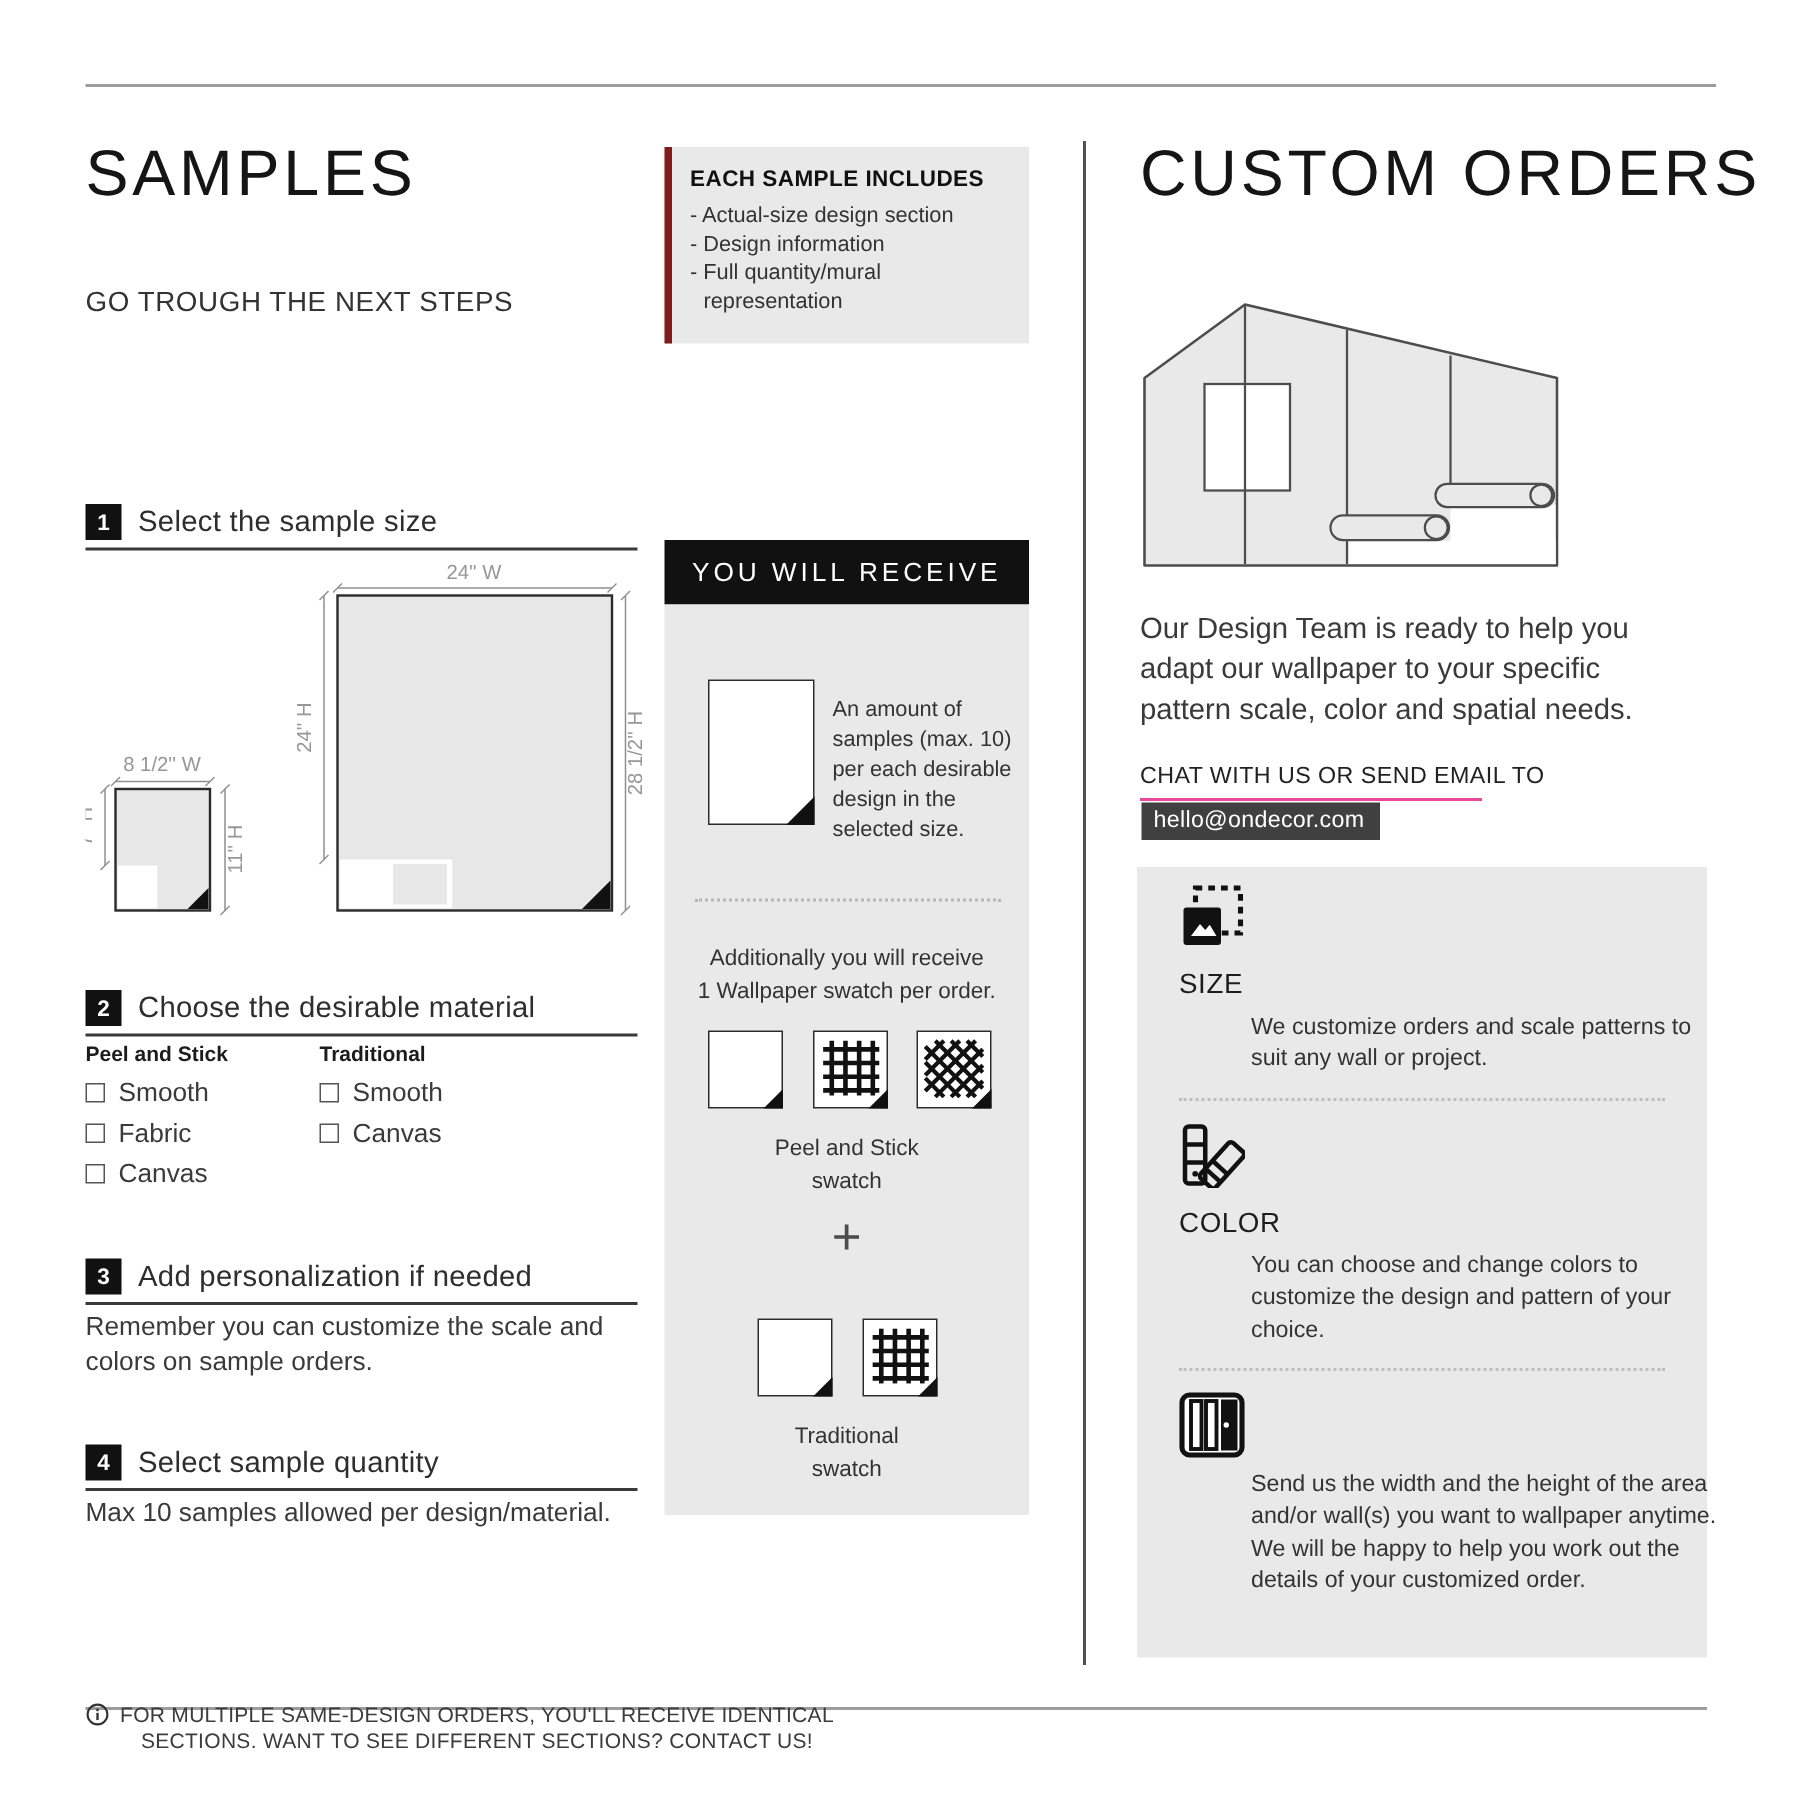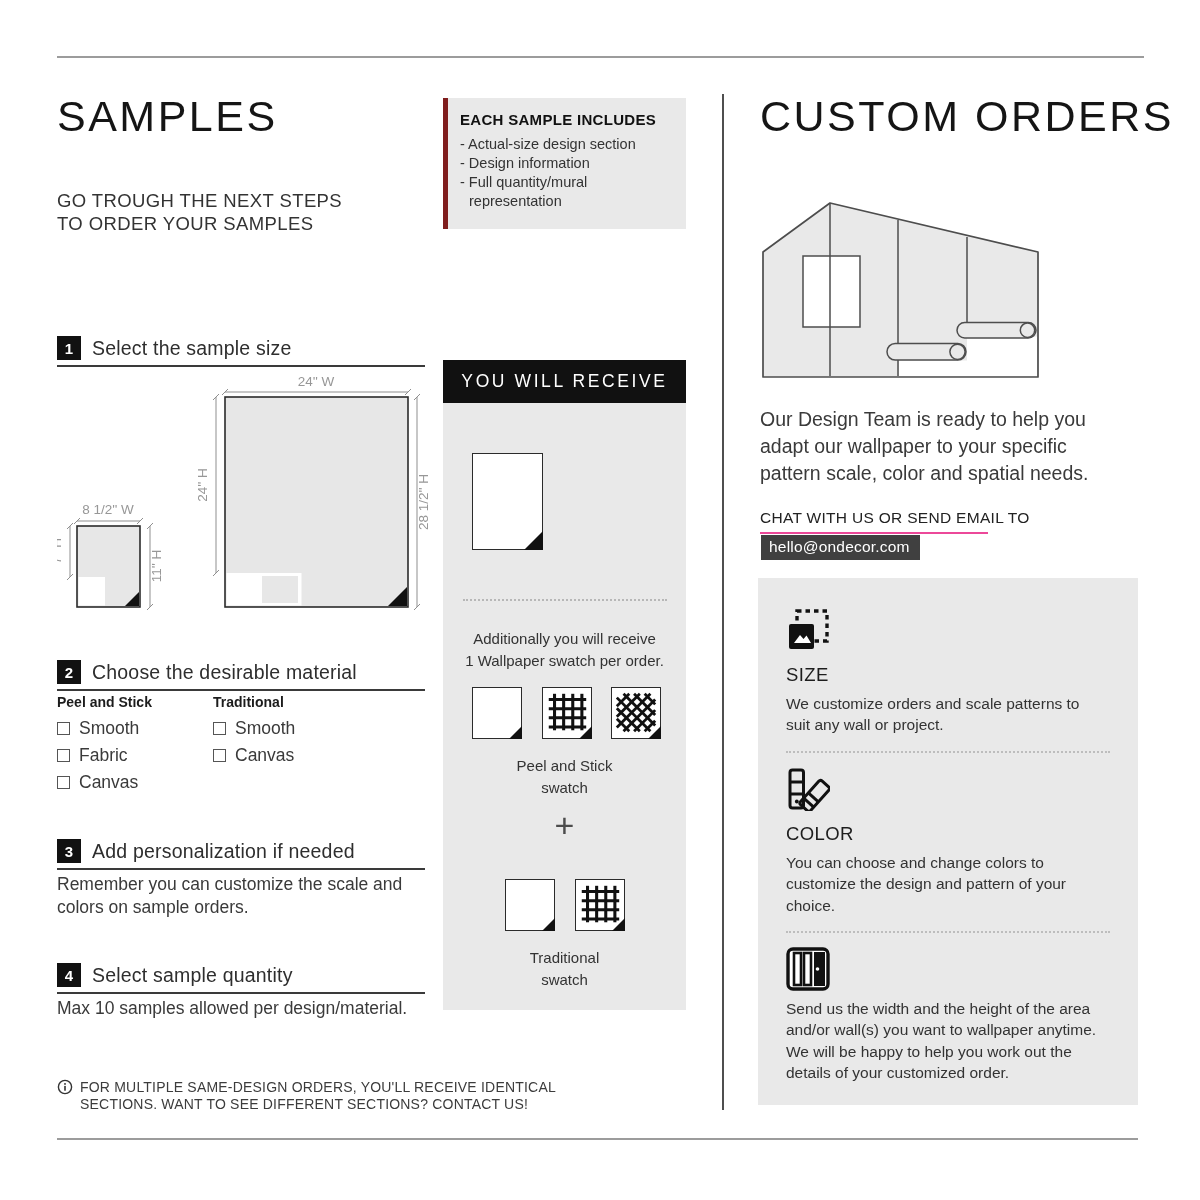--- a/index.html
+++ b/index.html
@@ -23,21 +23,21 @@
   .step-title { font-size:19.5px; color:#2e2e2e; letter-spacing:.2px; white-space:nowrap; }
   .step-text { position:absolute; left:57px; font-size:17.5px; line-height:1.32; color:#3a3a3a; }
 
   
   .mat-col { position:absolute; top:694px; }
   .mat-title { font-size:14px; font-weight:700; color:#1c1c1c; margin-bottom:8px; }
   .mat-item { display:flex; align-items:center; font-size:17.5px; color:#3a3a3a; margin-bottom:6px; }
   .checkbox { width:13px; height:13px; border:1.5px solid #555; margin-right:9px; flex:0 0 13px; background:#fff; }
 
   
-  .footnote { position:absolute; left:57px; top:1079px; display:flex; gap:7px; }
+  .footnote { position:absolute; left:57px; top:1135px; display:flex; gap:7px;text-align:center; }
   .footnote .lines { font-size:14px; line-height:1.18; letter-spacing:.2px; color:#3c3c3c; }
 
   
   .includes-box { position:absolute; left:443px; top:98px; width:243px; height:131px;
     background:#e9e9e9; border-left:5px solid #7f1d1d; padding:13px 12px 12px 12px; }
   .includes-title { font-size:15px; font-weight:700; letter-spacing:.3px; color:#111; margin-bottom:7px; }
   .includes-item { font-size:14.5px; line-height:1.32; color:#333;
     padding-left:9px; text-indent:-9px; }
 
   .receive-bar { position:absolute; left:443px; top:360px; width:243px; height:43px;
@@ -64,41 +64,40 @@
   .v-divider { position:absolute; left:722px; top:94px; width:2px; height:1016px; background:#4f4f4f; }
   .custom-intro { position:absolute; left:760px; top:406px; width:360px;
     font-size:19.5px; line-height:1.38; color:#3a3a3a; }
   .chat-label { position:absolute; left:760px; top:509px; width:228px;
     font-size:15.5px; letter-spacing:.3px; color:#222; padding-bottom:5px;
     border-bottom:2px solid #ec4899; white-space:nowrap; }
   .email-chip { position:absolute; left:761px; top:535px; background:#404040; color:#fff;
     font-size:15.5px; padding:3px 10px 4px 8px; letter-spacing:.2px; }
 
   .features-box { position:absolute; left:758px; top:578px; width:380px; height:527px;
-    background:#e9e9e9; padding:30px 28px; }
+    background:#e9e9e9; padding:11px 28px; }
   .f-icon { width:44px; height:44px; }
   .f-icon svg { display:block; }
   .f-title { font-size:18.5px; color:#1d1d1d; letter-spacing:.4px; margin-top:12px; }
-  .f-text { font-size:15.5px; line-height:1.38; color:#333; margin-top:7px; }
+  .f-text { font-size:15.5px; line-height:1.38; color:#333; margin-top:7px;margin-left:48px; }
   .f-divider { border-top:2px dotted #bdbdbd; margin:15px 0 14px 0; }
 
   svg text { font-family:"Liberation Sans", sans-serif; }
 </style>
 </head>
 <body>
 
 <div class="rule" style="left:57px; top:56px; width:1087px;"></div>
 <div class="rule" style="left:57px; top:1138px; width:1081px;"></div>
 <div class="v-divider"></div>
 
 <div class="big-title" style="left:57px; top:92px;">SAMPLES</div>
 
 <div class="intro" style="left:57px; top:189px;">
   <div>GO TROUGH THE NEXT STEPS</div>
-  <div>TO ORDER YOUR SAMPLES</div>
 </div>
 
 <div class="step-header" style="top:336px;">
   <span class="step-num">1</span>
   <span class="step-title">Select the sample size</span>
 </div>
 
 <svg class="abs" style="left:57px; top:374px;" width="375" height="250" viewBox="0 0 375 250">
   <g stroke="#8f8f8f" stroke-width="1">
 
@@ -209,20 +208,21 @@
   <div class="includes-item" style="width:218px;">- Full quantity/mural representation</div>
 </div>
 
 <div class="receive-bar">YOU WILL RECEIVE</div>
 
 <div class="receive-panel">
 
   <div class="paper" style="left:29px; top:50px; width:71px; height:97px;">
     <span class="fold big"></span>
   </div>
+  <div class="receive-text">An amount of samples (max. 10) per each desirable design in the selected size.</div>
 
   <div class="dotted abs" style="left:20px; top:196px; width:204px;"></div>
 
   <div class="center-text" style="top:225px;">
     <div>Additionally you will receive</div>
     <div>1 Wallpaper swatch per order.</div>
   </div>
 
   <div class="swatch" style="left:29px; top:284px;">
     <span class="fold"></span>

